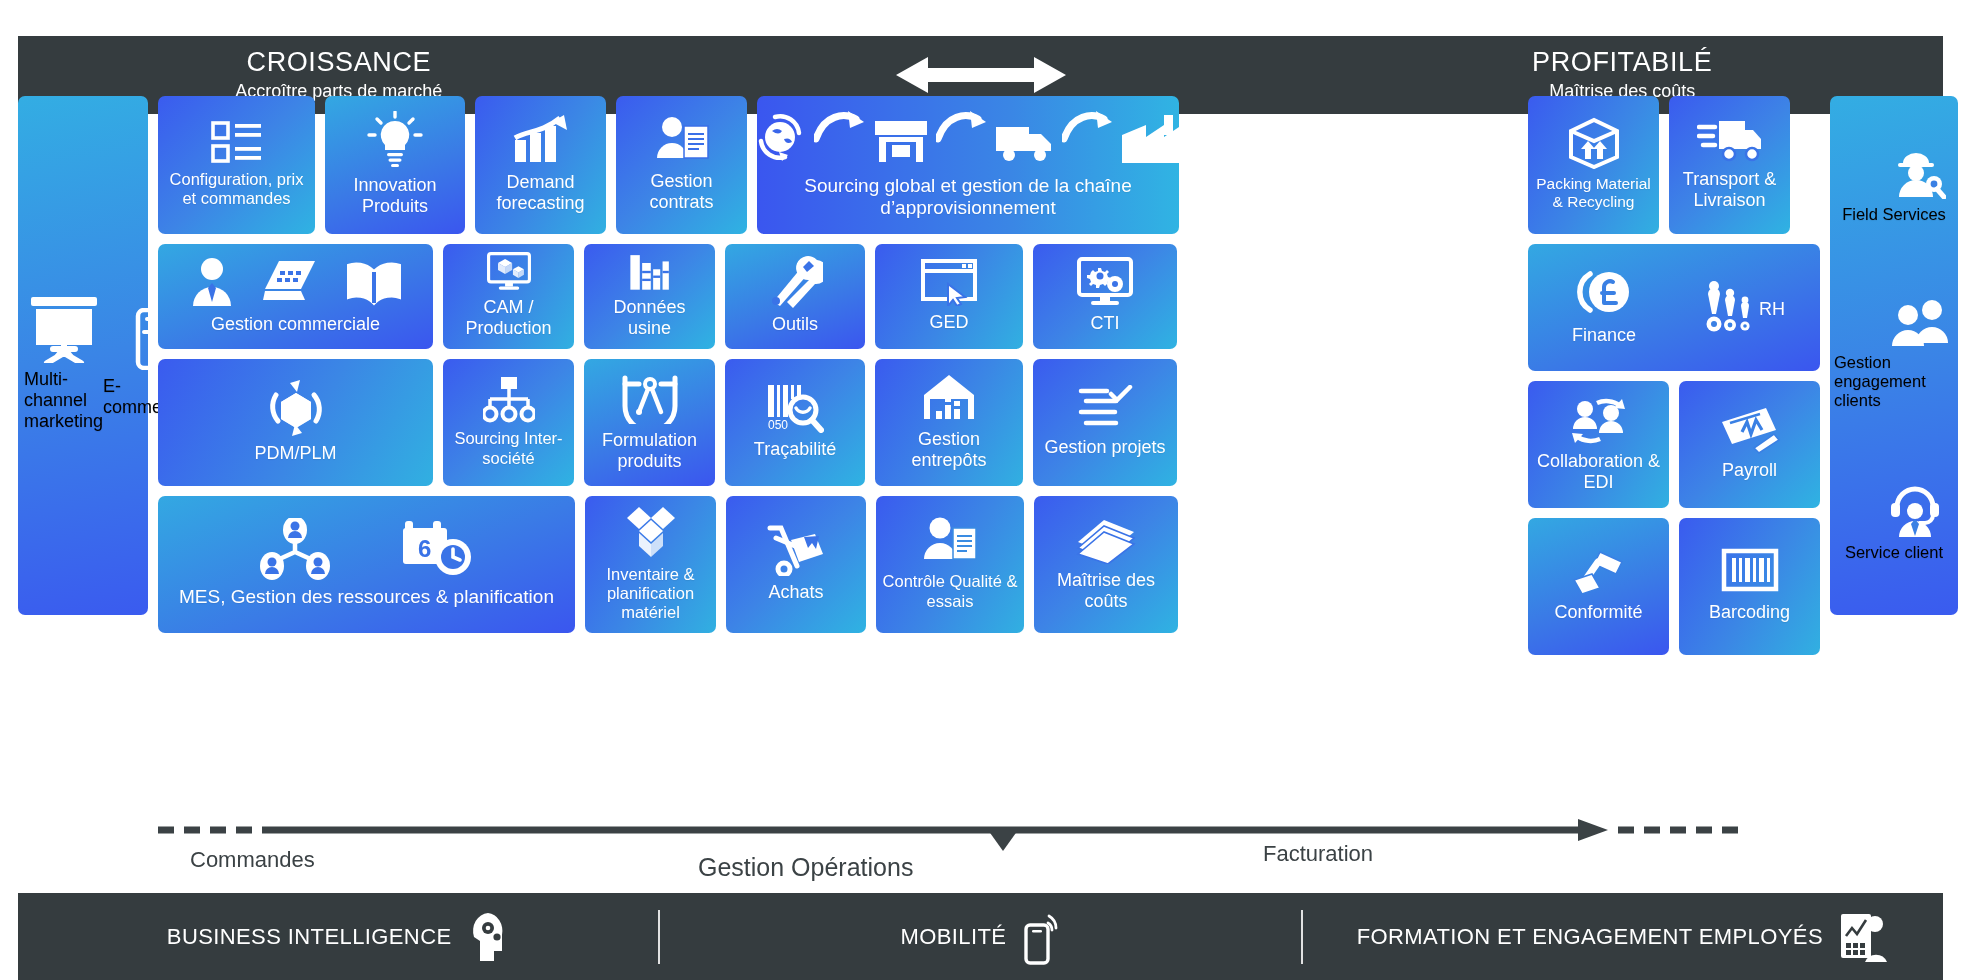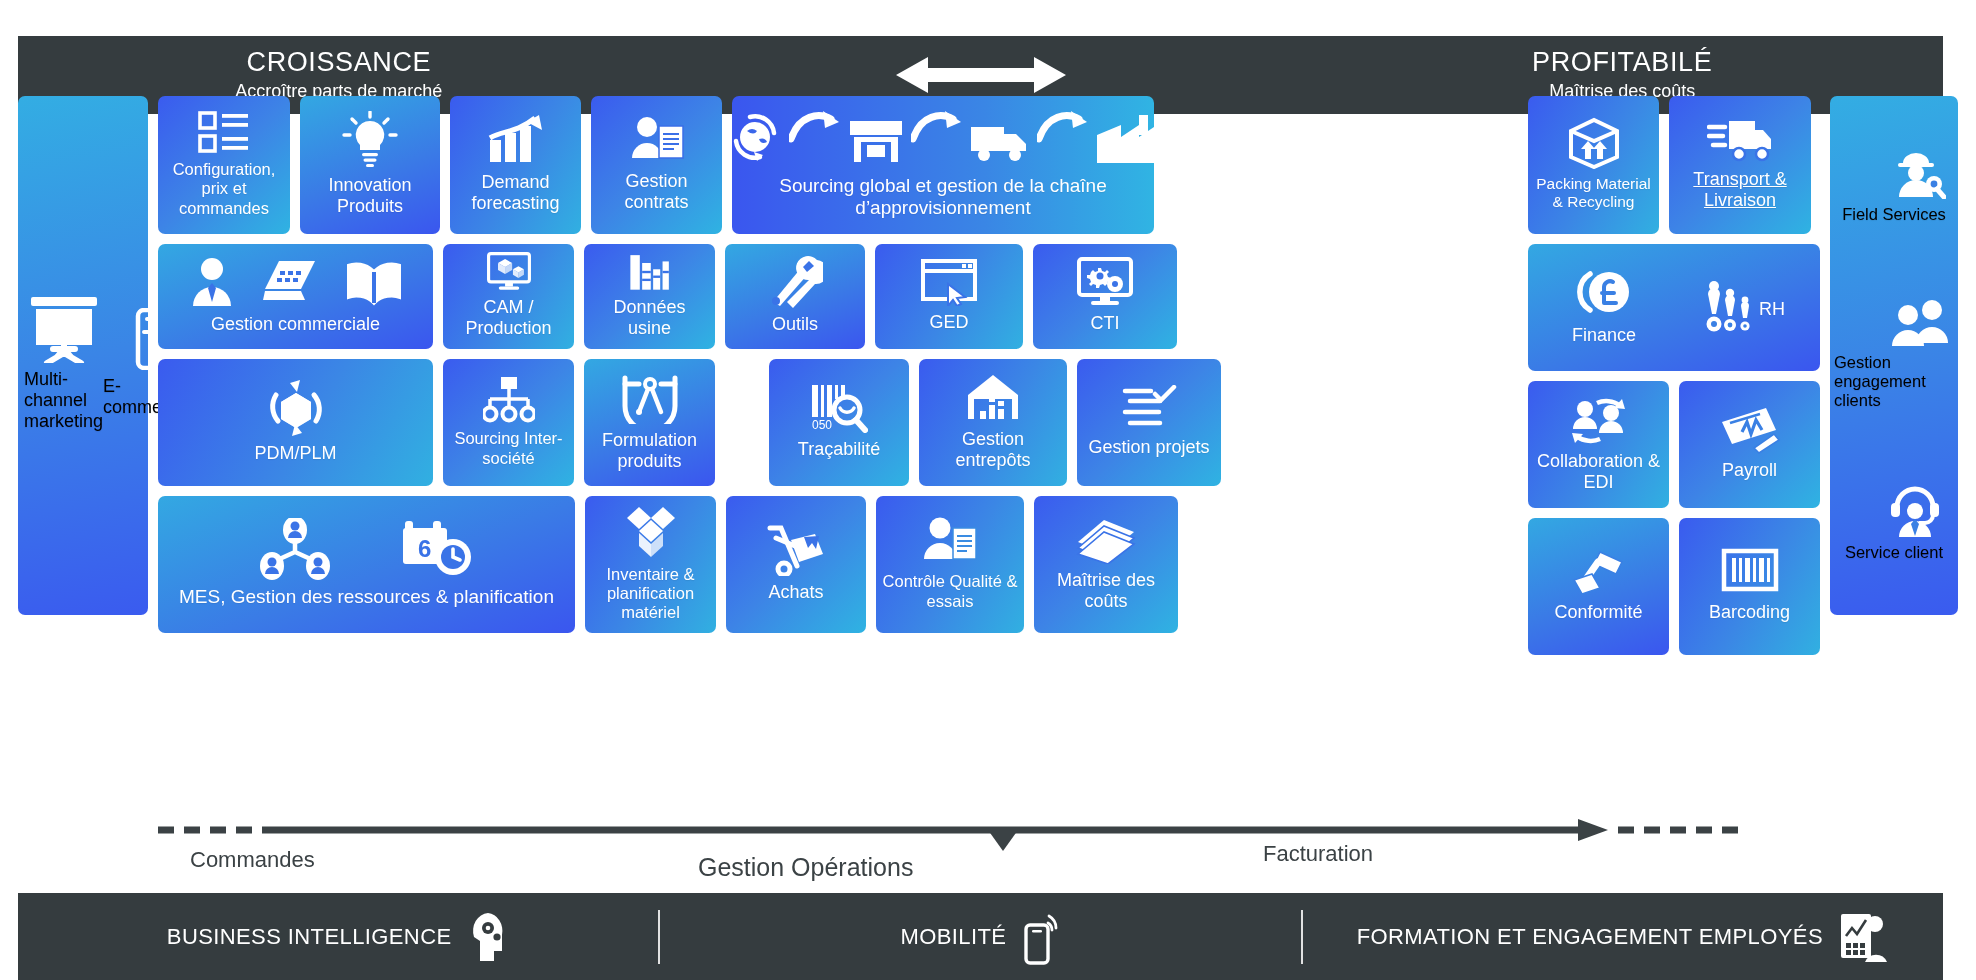--- a/index.html
+++ b/index.html
@@ -115,21 +115,21 @@
             <circle cx="27" cy="49" r="3.4" fill="#fff"></circle>
               <circle cx="40" cy="49" r="3.4" fill="#fff"></circle>
           </svg>
           <div class="tile-label">E-commerce</div>
         </div>
       </div>
 
       <div style="flex:1 1 auto;">
 
         <div class="row" style="height:138px;">
-          <div class="tile t-a" style="width:132px;">
+          <div class="tile t-a" style="width:157px;">
             <svg class="ic" width="52" height="44" viewBox="0 0 52 44">
               <rect x="2" y="3" width="15" height="15" fill="none" stroke="#fff" stroke-width="3.6"></rect>
               <rect x="2" y="26" width="15" height="15" fill="none" stroke="#fff" stroke-width="3.6"></rect>
               <rect x="24" y="4" width="26" height="3.8" fill="#fff"></rect>
                 <rect x="24" y="13" width="26" height="3.8" fill="#fff"></rect>
               <rect x="24" y="27" width="26" height="3.8" fill="#fff"></rect>
                 <rect x="24" y="36" width="26" height="3.8" fill="#fff"></rect>
             </svg>
             <div class="tile-label sm">Configuration, prix et commandes</div>
           </div>
@@ -350,21 +350,21 @@
             <svg class="ic" width="58" height="52" viewBox="0 0 58 52">
               <path d="M4 6 L4 34 a25 25 0 0 0 50 0 L54 6" fill="none" stroke="#fff" stroke-width="5" stroke-linecap="round"></path>
               <path d="M4 12 h14 M40 12 h14" stroke="#fff" stroke-width="5" stroke-linecap="round"></path>
               <circle cx="29" cy="12" r="5" fill="none" stroke="#fff" stroke-width="4"></circle>
               <path d="M27 17 L18 40 M31 17 L40 40" stroke="#fff" stroke-width="4.5" stroke-linecap="round"></path>
               <circle cx="18" cy="40" r="3" fill="#fff"></circle>
             </svg>
             <div class="tile-label">Formulation produits</div>
           </div>
 
-          <div class="tile t-a" style="width:140px;margin-left:44px;">
+          <div class="tile t-a" style="width:140px;">
             <svg class="ic" width="58" height="50" viewBox="0 0 58 50">
               <g fill="#fff">
                 <rect x="2" y="2" width="6" height="32"></rect>
                   <rect x="11" y="2" width="3" height="32"></rect>
                 <rect x="17" y="2" width="5" height="32"></rect>
                   <rect x="25" y="2" width="3" height="14"></rect>
                 <rect x="31" y="2" width="4" height="12"></rect>
               </g>
               <text x="2" y="46" fill="#fff" font-size="12" font-family="Liberation Sans, sans-serif">050</text>
               <circle cx="37" cy="27" r="13" fill="none" stroke="#fff" stroke-width="5"></circle>
@@ -481,21 +481,21 @@
             <svg class="ic" width="58" height="52" viewBox="0 0 58 52">
               <path d="M6 14 L29 3 L52 14 L52 40 L29 50 L6 40 Z" fill="none" stroke="#fff" stroke-width="4"></path>
               <path d="M6 14 L29 24 L52 14" fill="none" stroke="#fff" stroke-width="4"></path>
               <g fill="#fff">
                   <path d="M20 42 L20 32 L16 32 L23 24 L30 32 L26 32 L26 42 Z"></path>
               <path d="M32 42 L32 32 L28 32 L35 24 L42 32 L38 32 L38 42 Z"></path>
                 </g>
             </svg>
             <div class="tile-label xs">Packing Material &amp; Recycling</div>
           </div>
-          <div class="tile t-a" style="width:142px;text-decoration:underline;">
+          <div class="tile t-a" style="width:121px;">
             <svg class="ic" width="66" height="46" viewBox="0 0 66 46">
               <g stroke="#fff" stroke-width="4.5" stroke-linecap="round">
                   <path d="M2 10 h16"></path>
                   <path d="M2 19 h14"></path>
                   <path d="M6 28 h12"></path>
                 </g>
               <rect x="22" y="4" width="26" height="28" fill="#fff"></rect>
               <path d="M48 13 h8 l8 9 v10 h-16z" fill="#fff"></path>
               <circle cx="32" cy="37" r="6" fill="#fff" stroke="#3a73e7" stroke-width="2.5"></circle>
               <circle cx="55" cy="37" r="6" fill="#fff" stroke="#3a73e7" stroke-width="2.5"></circle>

